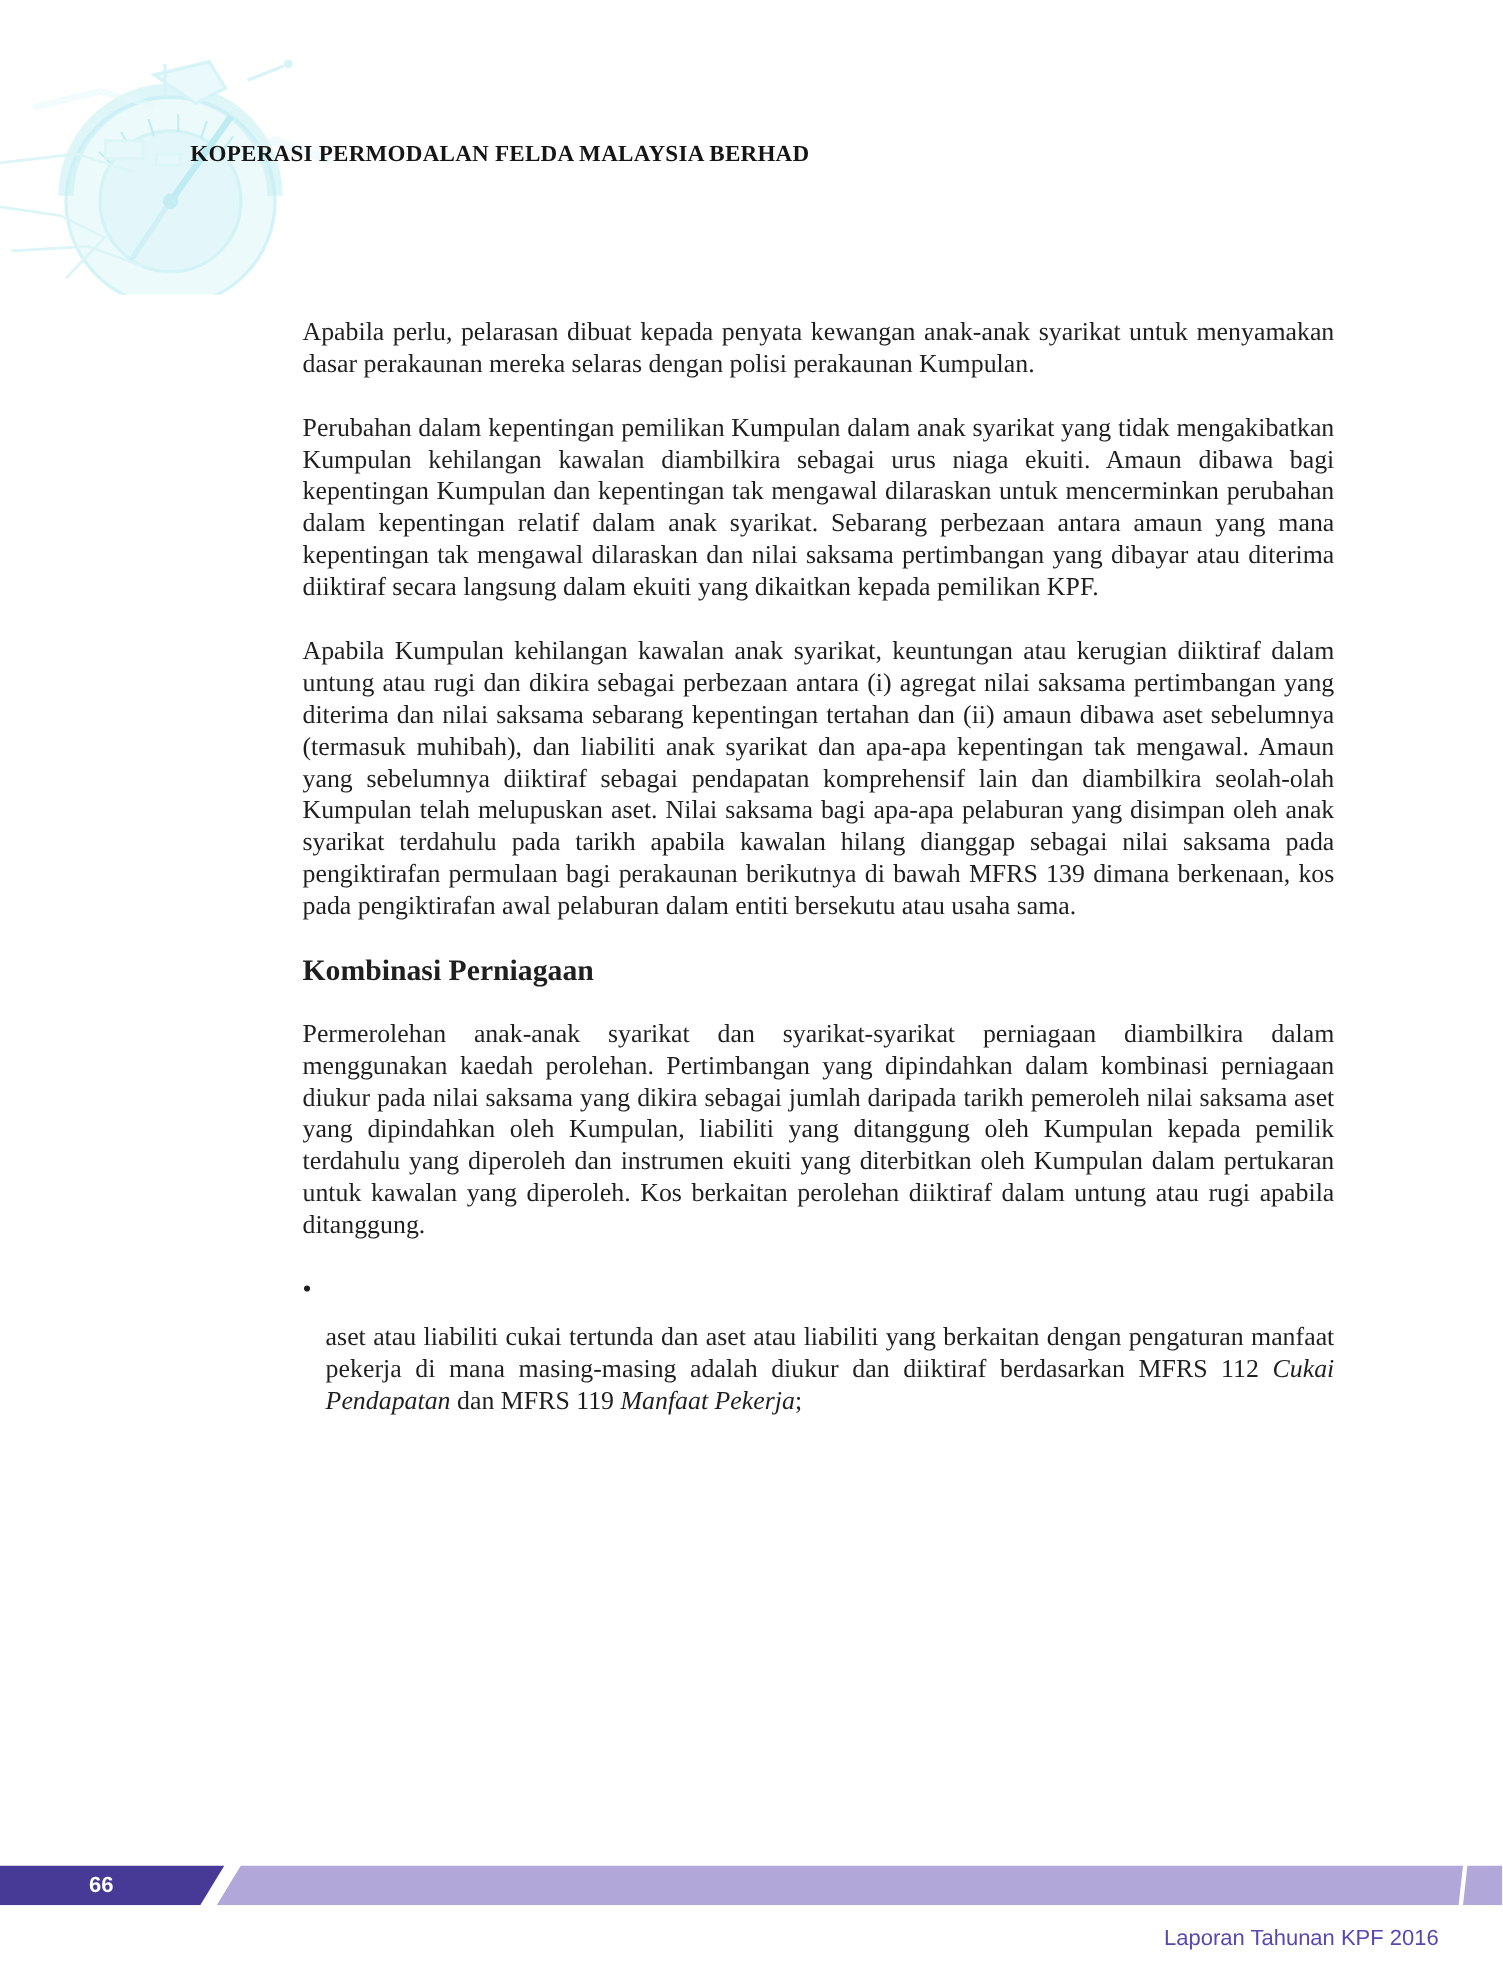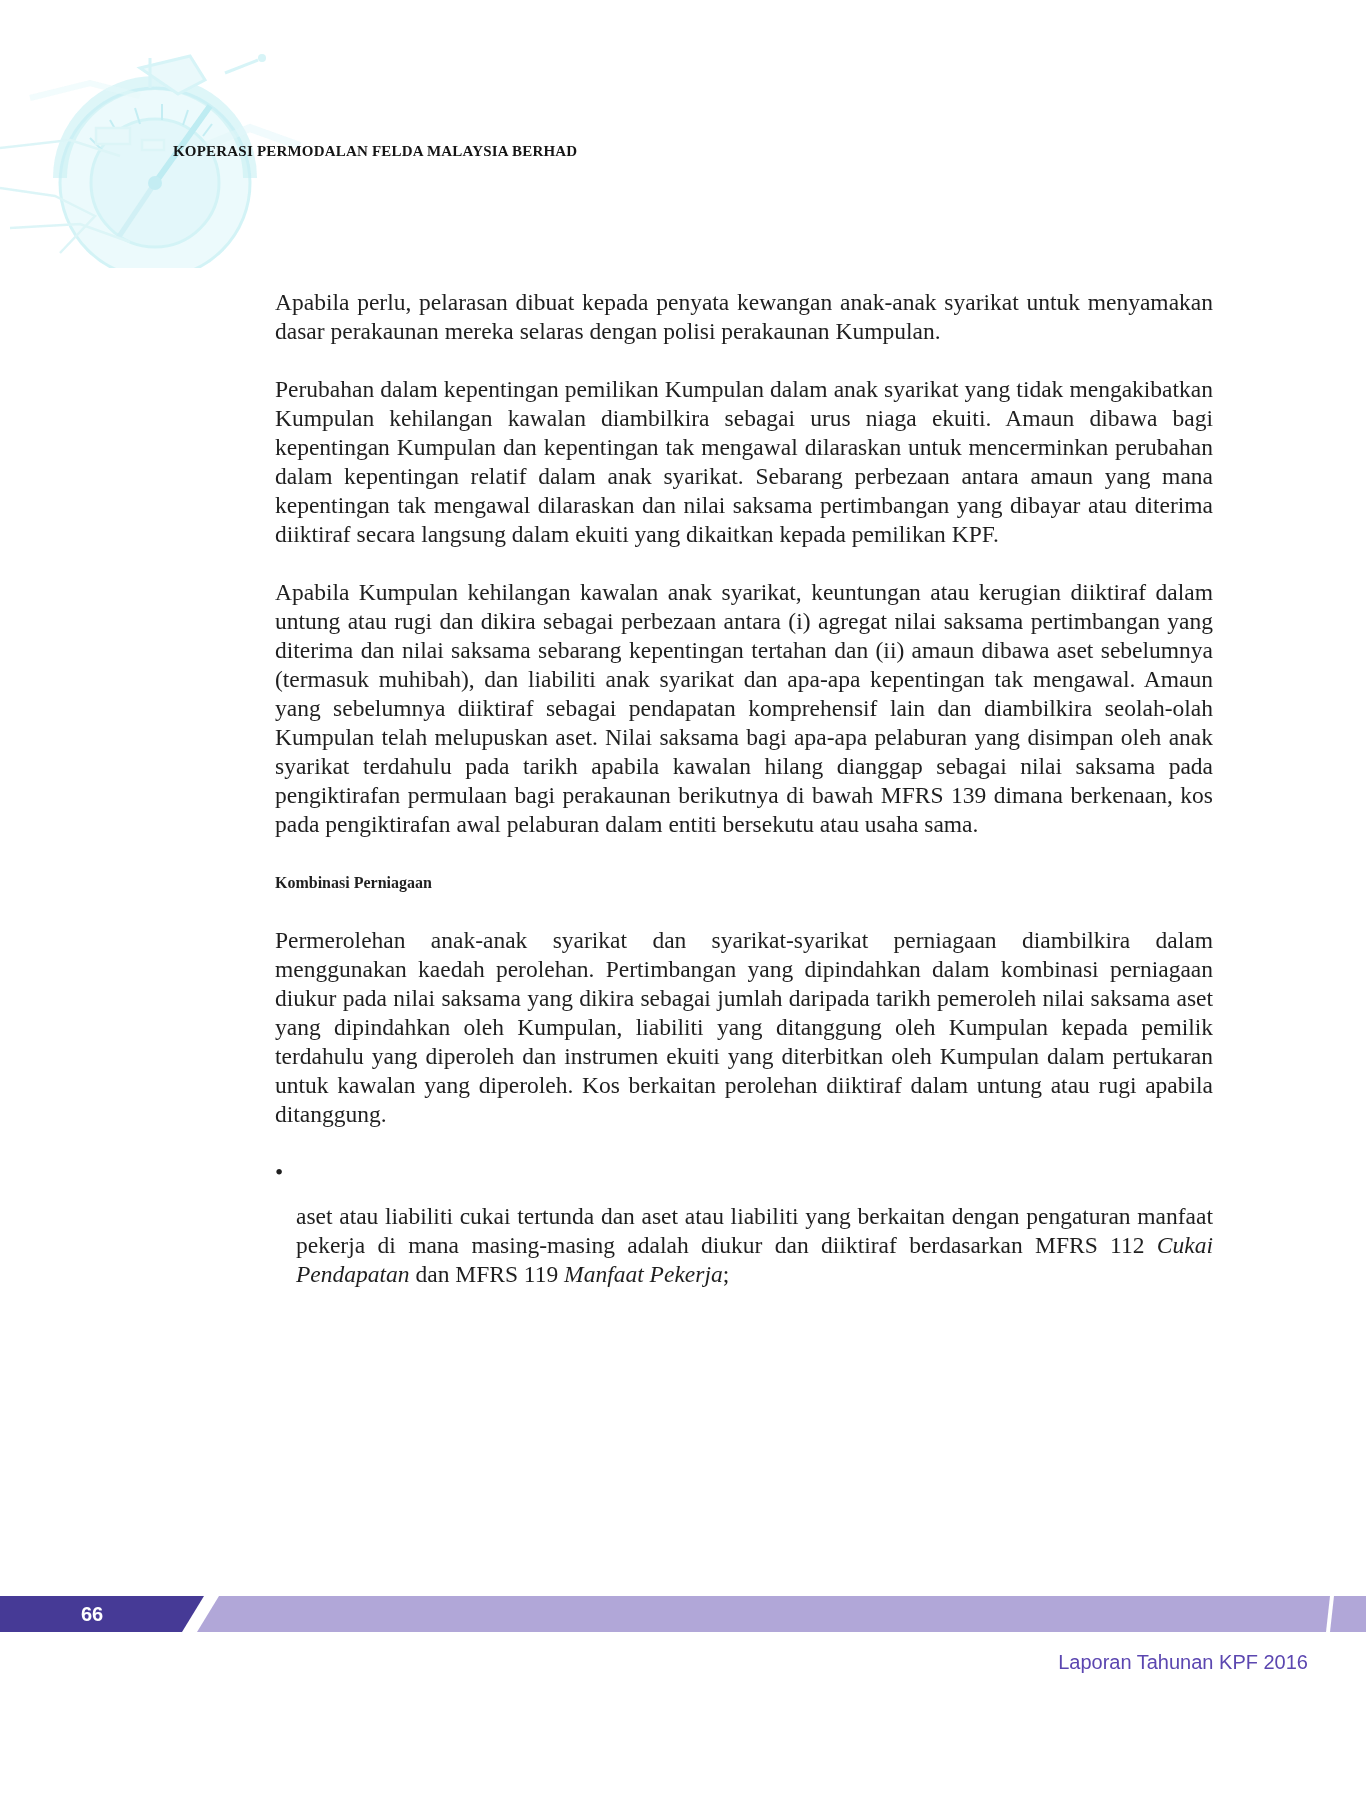--- a/index.html
+++ b/index.html
@@ -21,23 +21,23 @@
     width: 320px;
     height: 240px;
     opacity: 0.9;
     pointer-events: none;
   }
 
   
   .header {
     position: absolute;
     left: 173px;
-    top: 136px;
+    top: 124px;
     width: 1010px;
-    font-size: 15px;
+    font-size: 21px;
     line-height: 31px;
     color: #151515;
   }
   .header .title {
     font-weight: bold;
     letter-spacing: 0.2px;
   }
   .header .subtitle-line2 { padding-left: 12px; }
 
   
@@ -65,21 +65,21 @@
     flex: 0 0 auto;
     width: 21px;
   }
   .bullet-text { flex: 1 1 auto; margin-top: 44px; }
   .bullet-text .it { font-style: italic; }
 
   
   .footer-bar {
     position: absolute;
     left: 0;
-    top: 1596px;
+    top: 1696px;
     width: 1366px;
     height: 32px;
   }
   .footer-bar svg { position: absolute; left: 0; top: 0; }
   .footer-page-number {
     position: absolute;
     left: 0;
     top: 0;
     width: 184px;
     height: 36px;
@@ -141,21 +141,21 @@
 
   <div class="header">
     <div class="title">KOPERASI PERMODALAN FELDA MALAYSIA BERHAD</div>
   </div>
 
   <div class="body-col">
     <p>Apabila perlu, pelarasan dibuat kepada penyata kewangan anak-anak syarikat untuk menyamakan dasar perakaunan mereka selaras dengan polisi perakaunan Kumpulan.</p>
     <p>Perubahan dalam kepentingan pemilikan Kumpulan dalam anak syarikat yang tidak mengakibatkan Kumpulan kehilangan kawalan diambilkira sebagai urus niaga ekuiti. Amaun dibawa bagi kepentingan Kumpulan dan kepentingan tak mengawal dilaraskan untuk mencerminkan perubahan dalam kepentingan relatif dalam anak syarikat. Sebarang perbezaan antara amaun yang mana kepentingan tak mengawal dilaraskan dan nilai saksama pertimbangan yang dibayar atau diterima diiktiraf secara langsung dalam ekuiti yang dikaitkan kepada pemilikan KPF.</p>
     <p>Apabila Kumpulan kehilangan kawalan anak syarikat, keuntungan atau kerugian diiktiraf dalam untung atau rugi dan dikira sebagai perbezaan antara (i) agregat nilai saksama pertimbangan yang diterima dan nilai saksama sebarang kepentingan tertahan dan (ii) amaun dibawa aset sebelumnya (termasuk muhibah), dan liabiliti anak syarikat dan apa-apa kepentingan tak mengawal. Amaun yang sebelumnya diiktiraf sebagai pendapatan komprehensif lain dan diambilkira seolah-olah Kumpulan telah melupuskan aset. Nilai saksama bagi apa-apa pelaburan yang disimpan oleh anak syarikat terdahulu pada tarikh apabila kawalan hilang dianggap sebagai nilai saksama pada pengiktirafan permulaan bagi perakaunan berikutnya di bawah MFRS 139 dimana berkenaan, kos pada pengiktirafan awal pelaburan dalam entiti bersekutu atau usaha sama.</p>
 
-    <h3 class="section-heading" style="font-size:16px;">Kombinasi Perniagaan</h3>
+    <h3 class="section-heading" style="font-size:27px;">Kombinasi Perniagaan</h3>
 
     <p>Permerolehan anak-anak syarikat dan syarikat-syarikat perniagaan diambilkira dalam menggunakan kaedah perolehan. Pertimbangan yang dipindahkan dalam kombinasi perniagaan diukur pada nilai saksama yang dikira sebagai jumlah daripada tarikh pemeroleh nilai saksama aset yang dipindahkan oleh Kumpulan, liabiliti yang ditanggung oleh Kumpulan kepada pemilik terdahulu yang diperoleh dan instrumen ekuiti yang diterbitkan oleh Kumpulan dalam pertukaran untuk kawalan yang diperoleh. Kos berkaitan perolehan diiktiraf dalam untung atau rugi apabila ditanggung.</p>
 
     <div class="bullet-row">
       <span class="bullet-glyph">•</span>
       <span class="bullet-text"><span>aset atau liabiliti cukai tertunda dan aset atau liabiliti yang berkaitan dengan pengaturan manfaat pekerja di mana masing-masing adalah diukur dan diiktiraf berdasarkan MFRS 112 </span><span class="it">Cukai Pendapatan</span><span> dan MFRS 119 </span><span class="it">Manfaat Pekerja</span><span>;</span></span>
     </div>
   </div>
 
   <div class="footer-bar">

